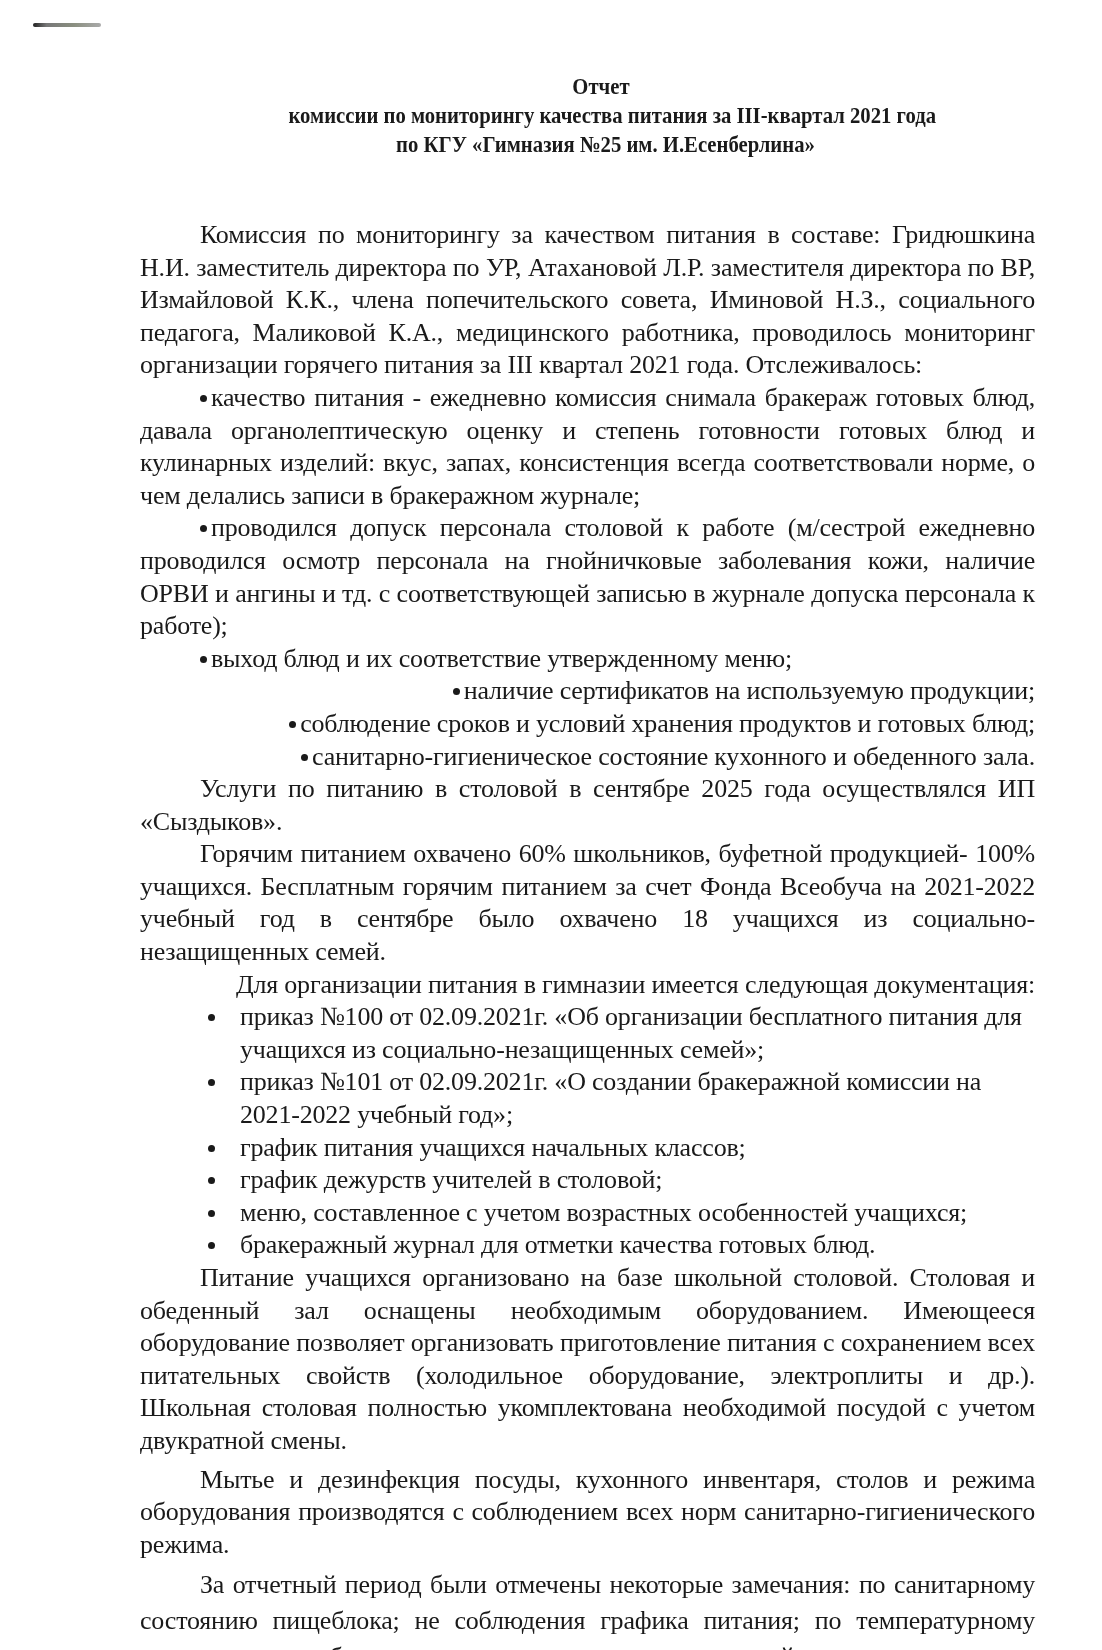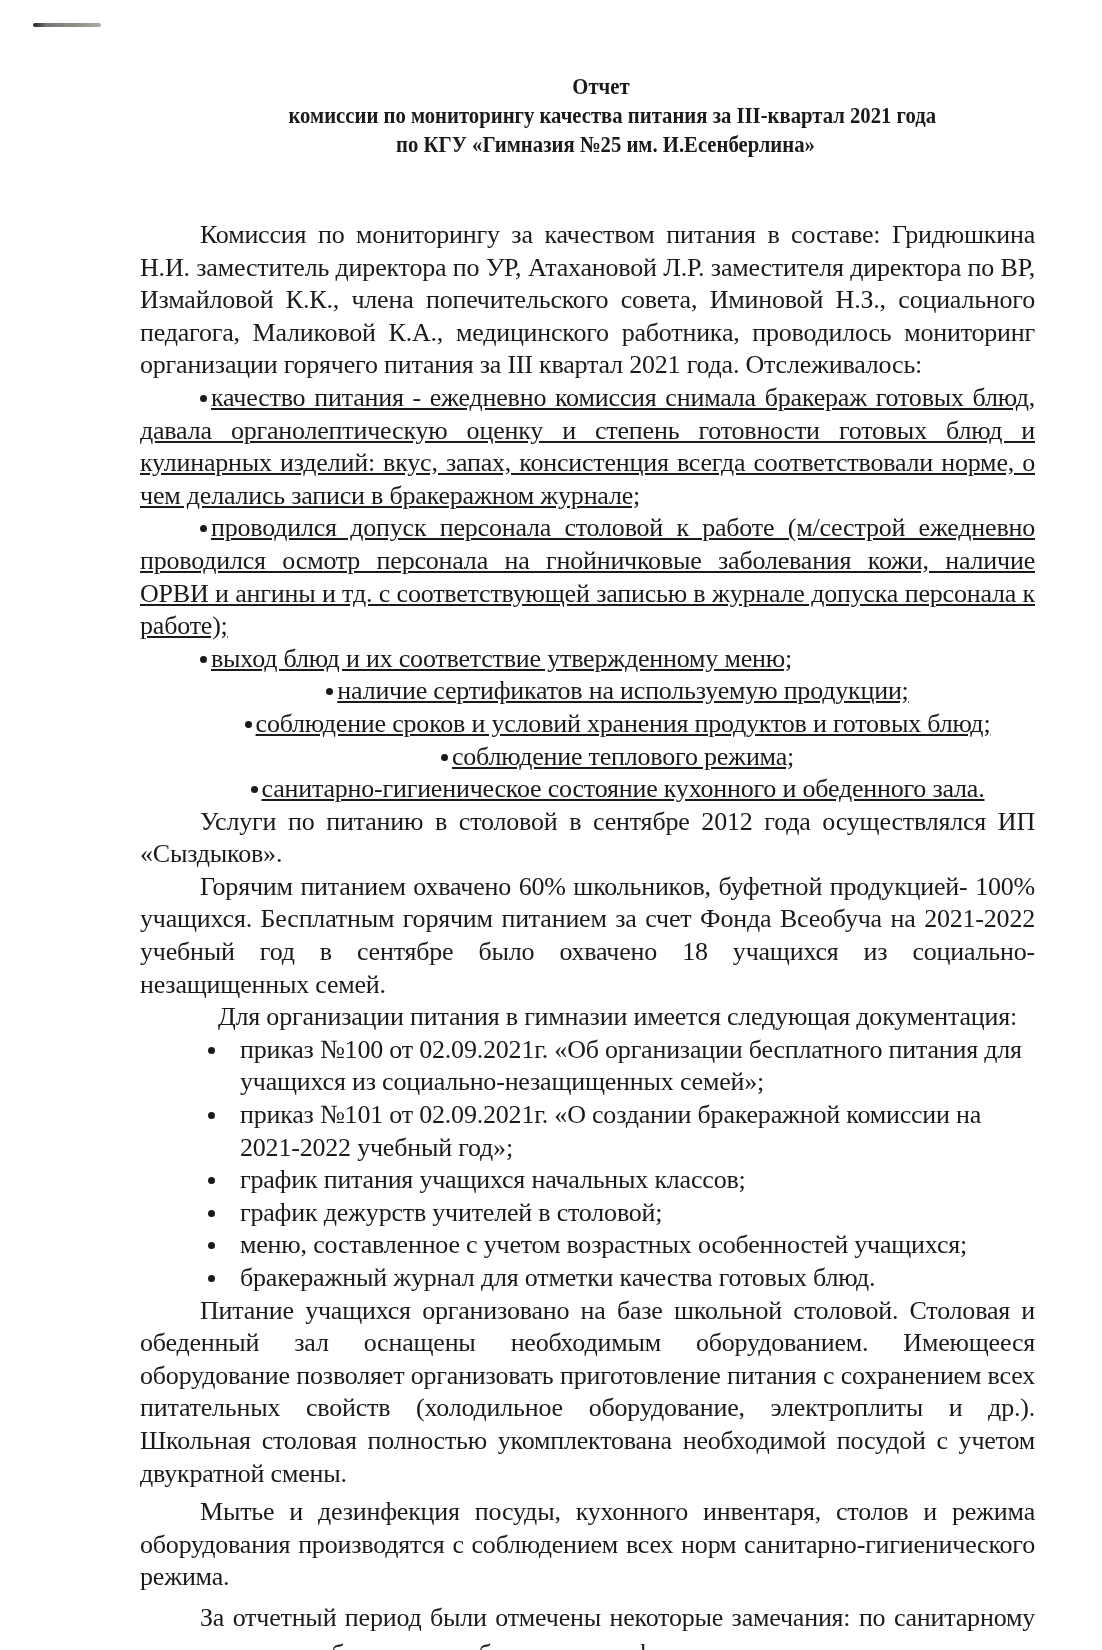--- a/index.html
+++ b/index.html
@@ -59,21 +59,20 @@
       height: 7px;
       border-radius: 50%;
       background: #1a1a1a;
       vertical-align: middle;
       margin-right: 4px;
       margin-top: -3px;
     }
     .tight-bullet {
       margin: 0;
       text-indent: 60px;
-      text-decoration: underline;
     }
     .doc-list {
       margin: 0;
       padding: 0;
       list-style: none;
       font-family: Liberation Serif, serif;
     }
     .doc-list li {
       position: relative;
       padding-left: 100px;
@@ -81,21 +80,21 @@
     }
     .doc-list li .dot {
       position: absolute;
       left: 68px;
       top: 13px;
       width: 7px;
       height: 7px;
       border-radius: 50%;
       background: #1a1a1a;
     }
-    .left { text-align: center; }
+    .left { text-align: right; }
   </style>
 </head>
 <body>
 
 <div class="staple-mark"></div>
 
 <div class="page">
 
   <div class="title-block">
     <div class="t1">Отчет</div>
@@ -106,25 +105,24 @@
   <div class="body-text">
 
     <p class="p">Комиссия по мониторингу за качеством питания в составе: Гридюшкина Н.И. заместитель директора по УР, Атахановой Л.Р. заместителя директора по ВР, Измайловой К.К., члена попечительского совета, Иминовой Н.З., социального педагога, Маликовой К.А., медицинского работника, проводилось мониторинг организации горячего питания за III квартал 2021 года. Отслеживалось:</p>
 
     <div>
       <p class="tight-bullet"><span class="bullet-dot"></span><span>качество питания -  ежедневно комиссия снимала бракераж готовых блюд, давала органолептическую оценку и степень готовности готовых блюд и кулинарных изделий: вкус, запах, консистенция всегда соответствовали норме, о чем делались записи в бракеражном журнале;</span></p>
       <p class="tight-bullet"><span class="bullet-dot"></span><span>проводился допуск персонала столовой к работе (м/сестрой ежедневно проводился осмотр персонала на гнойничковые заболевания кожи, наличие ОРВИ и ангины и тд. с соответствующей записью в журнале допуска персонала к работе);</span></p>
       <p class="tight-bullet"><span class="bullet-dot"></span><span>выход блюд и их соответствие утвержденному меню;</span></p>
       <p class="tight-bullet left"><span class="bullet-dot"></span><span>наличие сертификатов на используемую продукции;</span></p>
       <p class="tight-bullet left"><span class="bullet-dot"></span><span>соблюдение сроков и условий хранения продуктов и готовых блюд;</span></p>
-      <p class="tight-bullet left"><span class="bullet-dot"></span><span>соблюдение теплового режима;</span></p>
       <p class="tight-bullet left"><span class="bullet-dot"></span><span>санитарно-гигиеническое состояние кухонного и обеденного зала.</span></p>
     </div>
 
-    <p class="p">Услуги по питанию в столовой в сентябре 2012 года осуществлялся ИП «Сыздыков».</p>
+    <p class="p">Услуги по питанию в столовой в сентябре 2025 года осуществлялся ИП «Сыздыков».</p>
 
     <p class="p">Горячим питанием охвачено 60% школьников, буфетной продукцией- 100% учащихся.  Бесплатным горячим питанием за счет Фонда Всеобуча на 2021-2022 учебный год в сентябре было охвачено 18 учащихся из социально-незащищенных семей.</p>
 
     <p class="p left">Для организации питания в гимназии имеется следующая документация:</p>
 
     <ul class="doc-list">
       <li><span class="dot"></span><span>приказ   №100 от 02.09.2021г. «Об организации бесплатного питания для учащихся из социально-незащищенных семей»;</span></li>
       <li><span class="dot"></span><span>приказ №101 от 02.09.2021г. «О создании бракеражной комиссии на 2021-2022 учебный год»;</span></li>
       <li><span class="dot"></span><span>график питания учащихся начальных классов;</span></li>
       <li><span class="dot"></span><span> график дежурств учителей в столовой;</span></li>

